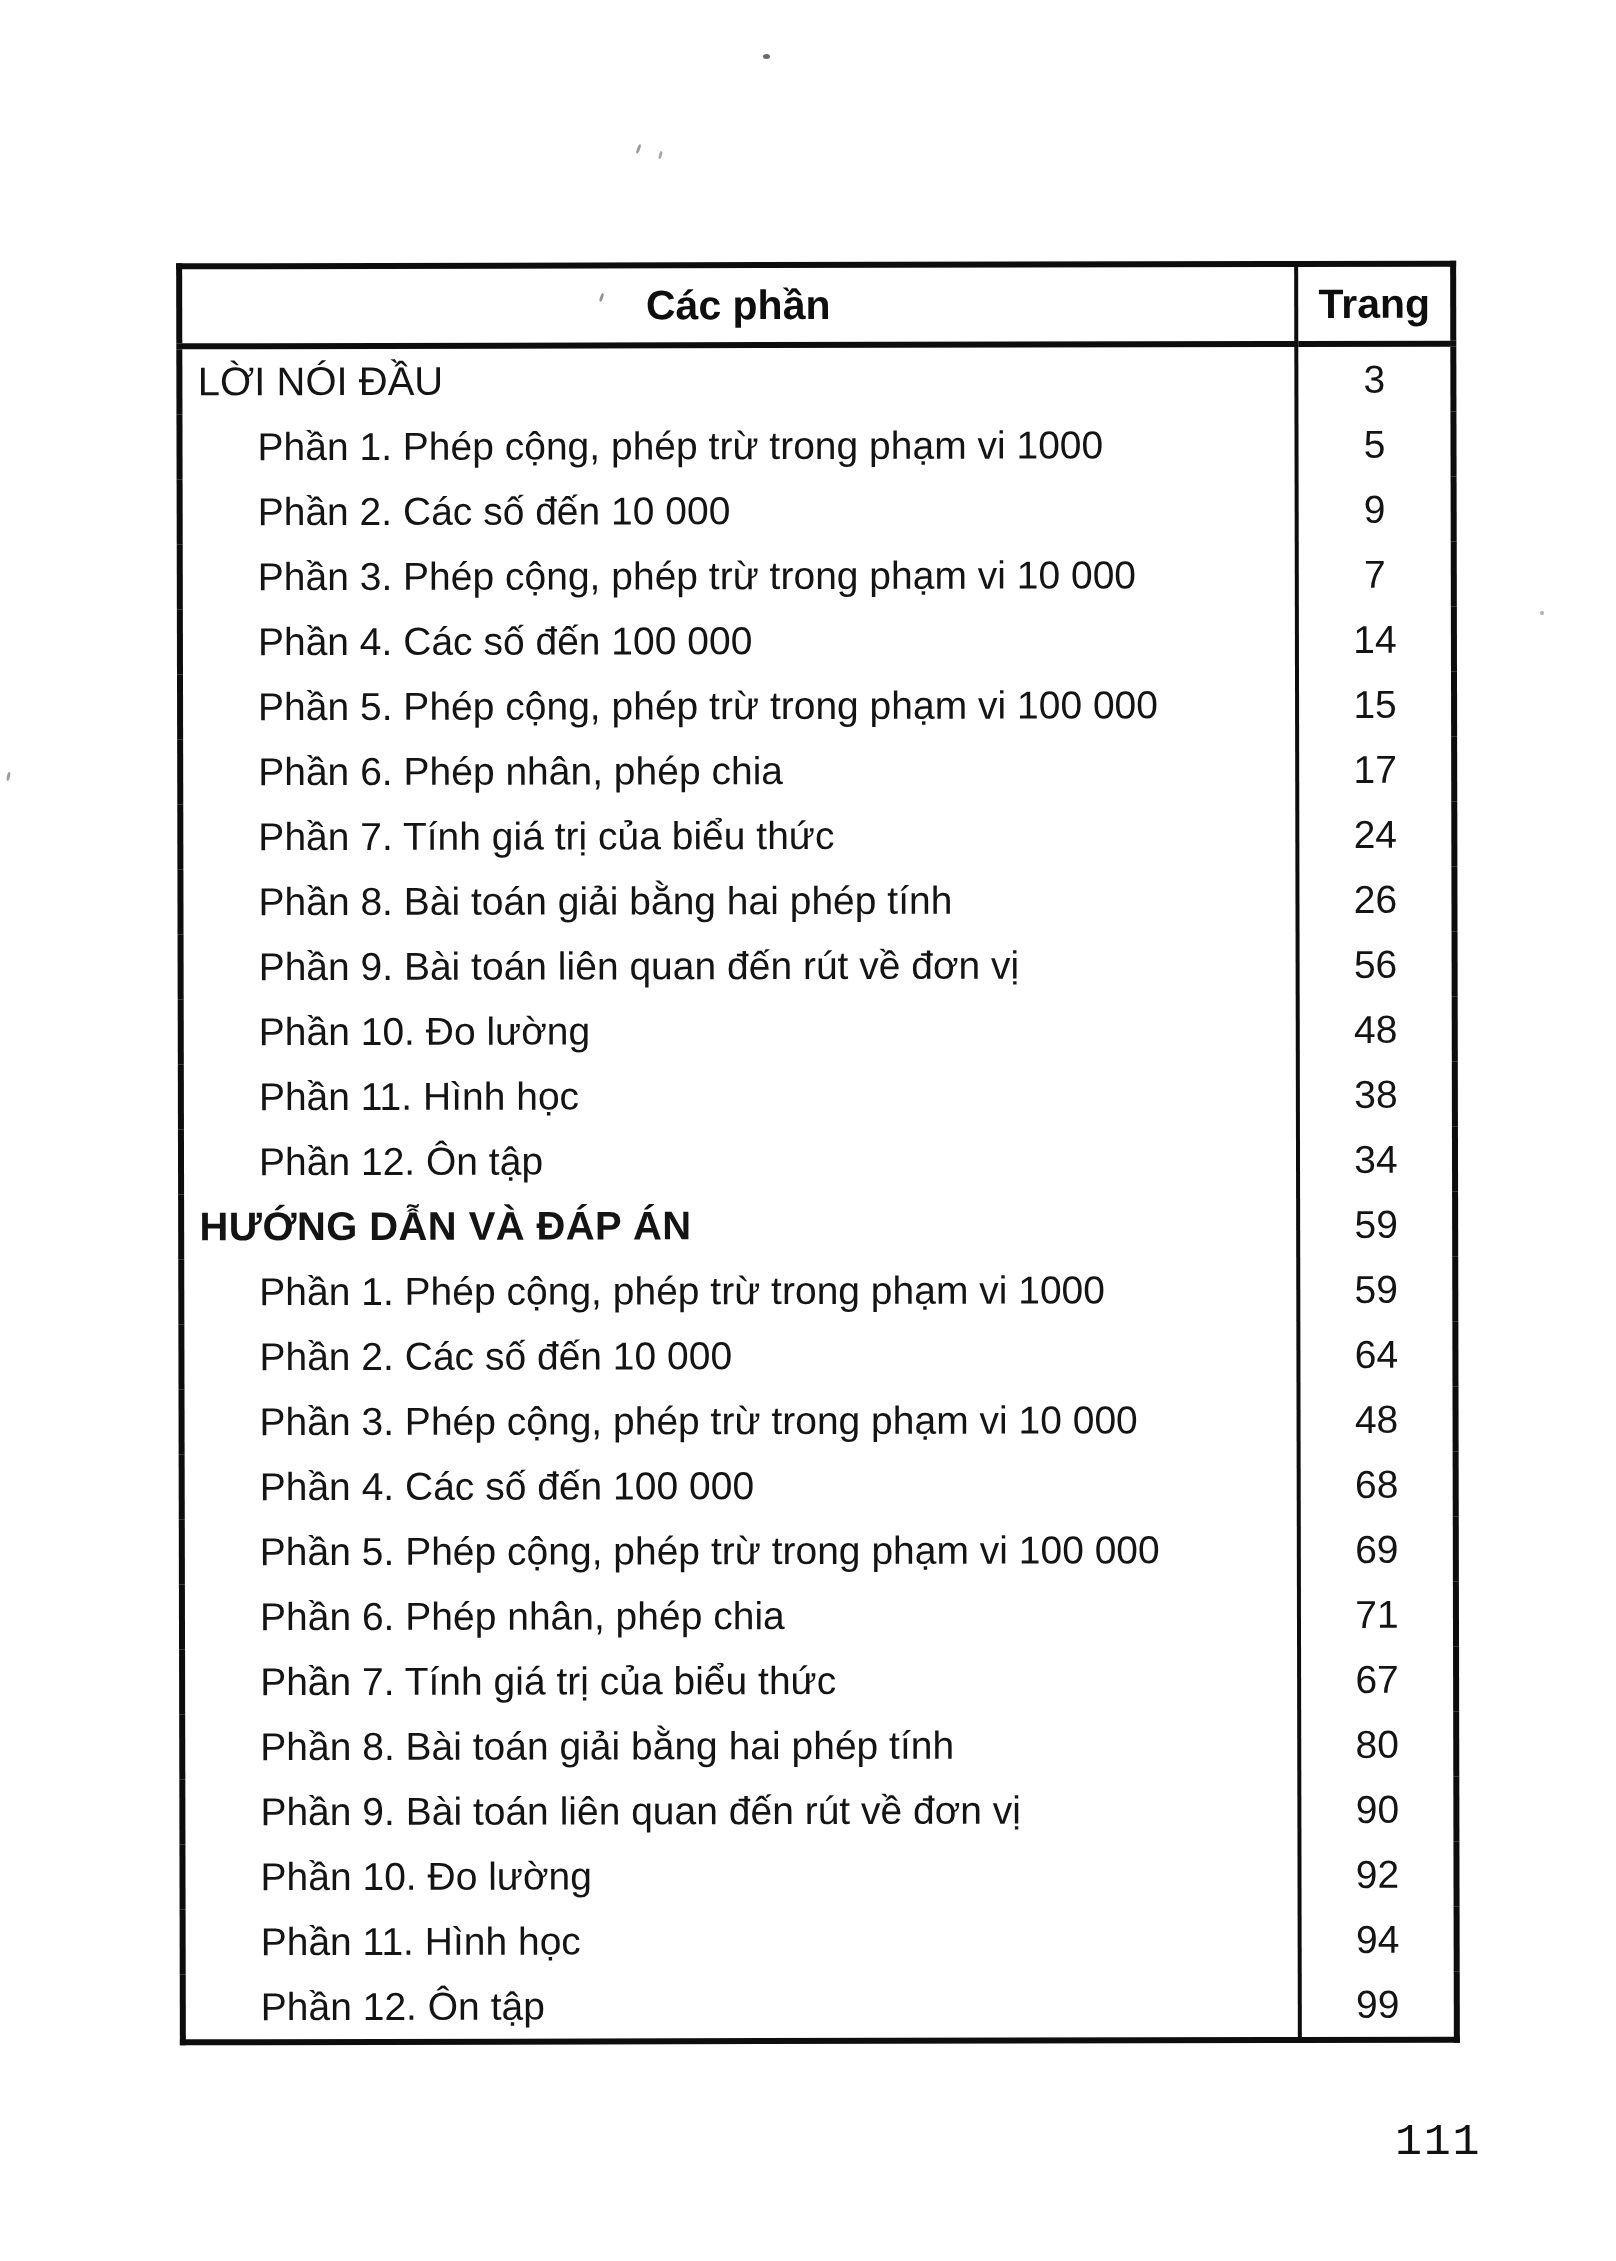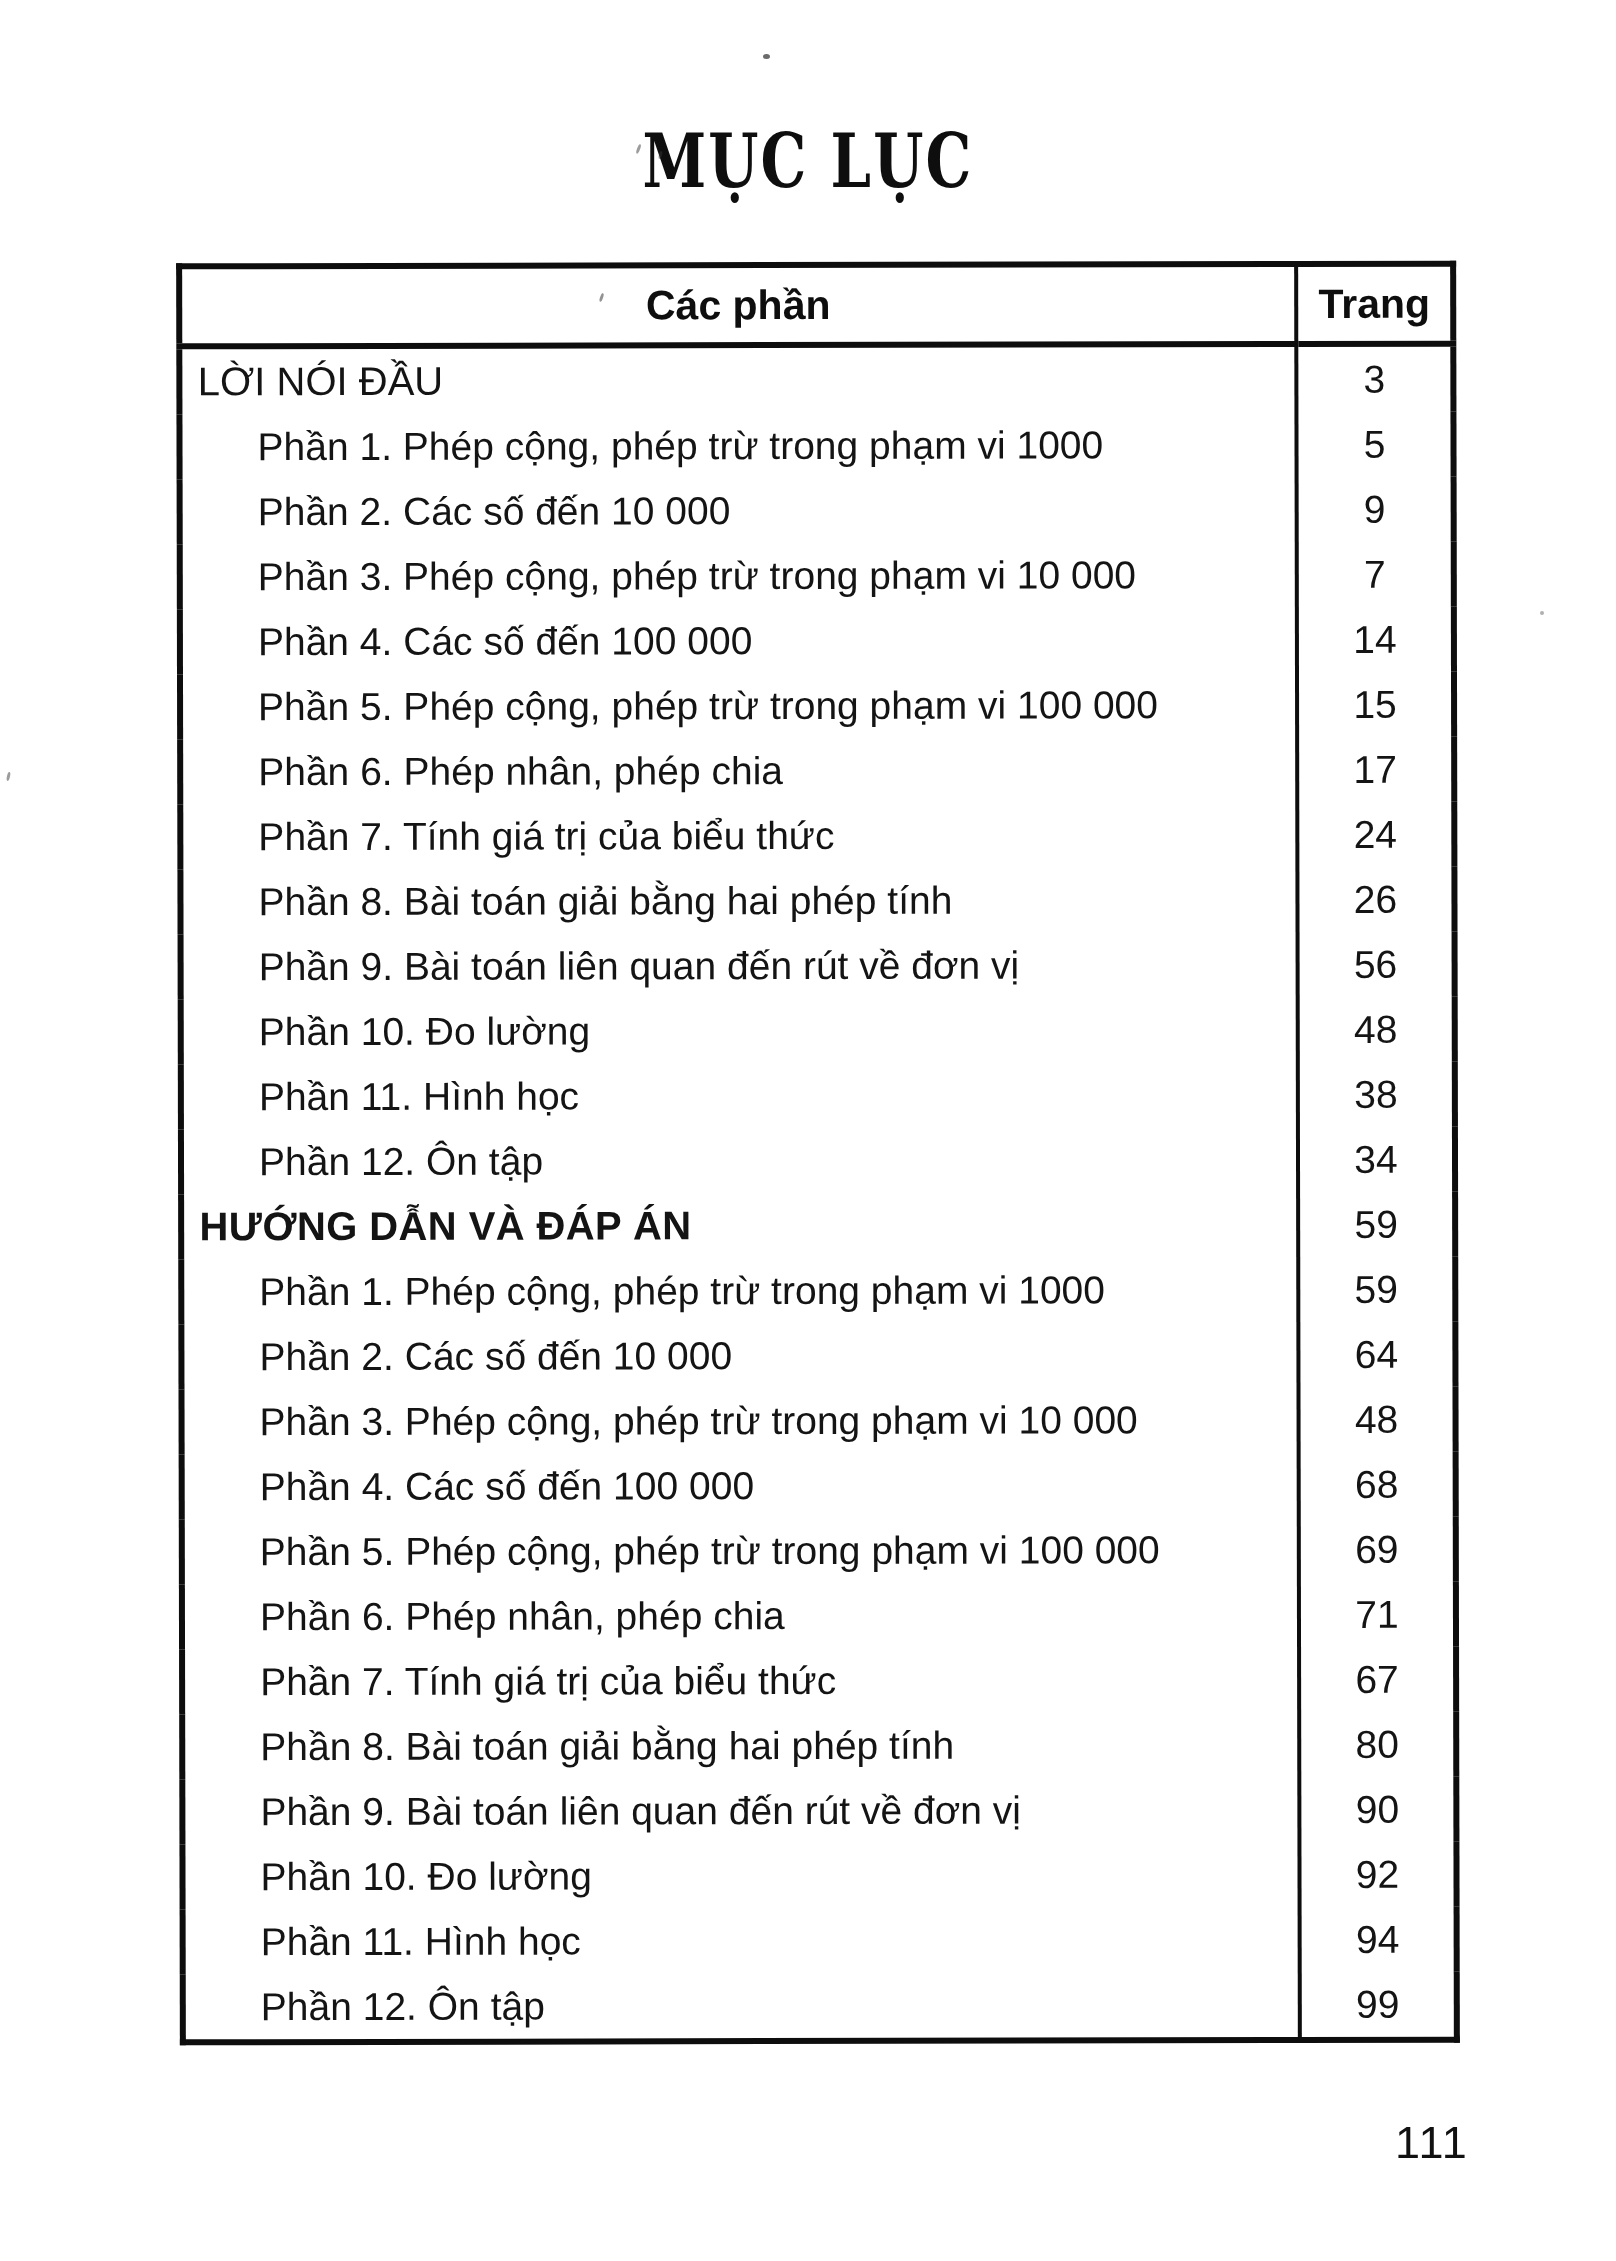--- a/index.html
+++ b/index.html
@@ -88,21 +88,21 @@
   }
   tr.section-bold td.label-cell {
     font-weight: 700;
     letter-spacing: 0.4px;
   }
   
   .folio {
     position: absolute;
     left: 1395px;
     top: 2117px;
-    font-family: Liberation Sans, sans-serif;
+    font-family: Liberation Mono, monospace;
     font-size: 45px;
     letter-spacing: 1.7px;
     color: #111;
   }
   
   .speck {
     position: absolute;
     background: #3a3a3a;
     border-radius: 50%;
     opacity: 0.75;
@@ -112,23 +112,20 @@
   .speck.s3 { left: 659px; top: 151px; width: 2.6px;  height: 7.7px;  transform: rotate(15deg); opacity: 0.45; }
   .speck.s4 { left: 600px; top: 293px; width: 3.4px;  height: 9.4px; transform: rotate(18deg); opacity: 0.55; }
   .speck.s5 { left: 6.9px;   top: 772px; width: 3.4px;  height: 8.6px; transform: rotate(12deg); opacity: 0.5; }
   .speck.s6 { left: 1540px; top: 611px; width: 4.3px; height: 4.3px;  opacity: 0.4; }
 </style>
 </head>
 <body>
 
 <div class="page">
 
-  <div class="title-wrap">
-    <span class="title">MỤC LỤC</span>
-  </div>
 
   <table class="toc-table">
     <colgroup>
       <col class="c-label">
       <col class="c-page">
     </colgroup>
     <thead>
       <tr>
         <th class="label-cell">Các phần</th>
         <th class="page-cell">Trang</th>

